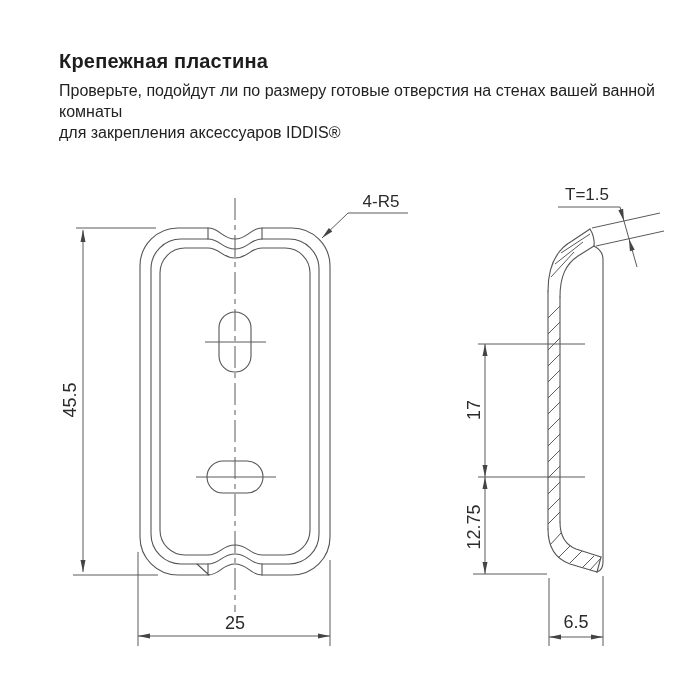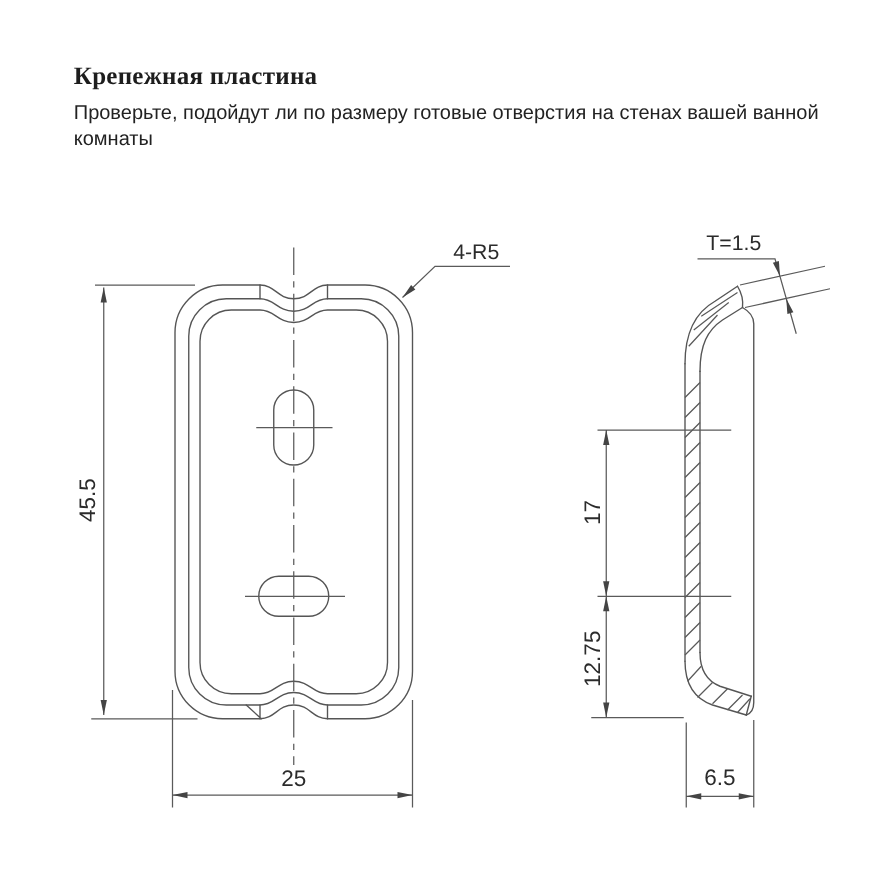--- a/index.html
+++ b/index.html
@@ -1,35 +1,36 @@
 <!DOCTYPE html>
 <html><head>
 <meta charset="utf-8">
 <style>
   html,body{margin:0;padding:0;background:#ffffff;}
   #page{position:relative;width:700px;height:700px;background:#ffffff;overflow:hidden;
         font-family:"Liberation Sans", sans-serif;}
-  .title{position:absolute;left:59px;top:50px;font-size:20px;font-weight:700;color:#1d1d1d;letter-spacing:.2px;font-family:Liberation Serif, serif;}
+  .title{position:absolute;left:59px;top:50px;font-size:20px;font-weight:700;color:#1d1d1d;letter-spacing:.2px;}
   .subtitle{position:absolute;left:59px;top:80px;font-size:16px;line-height:21px;color:#222222;}
   svg{position:absolute;left:0;top:0;}
   .ln{stroke:#555555;fill:none;stroke-width:1.1;stroke-linecap:round;stroke-linejoin:round;}
   .thin{stroke:#5a5a5a;fill:none;stroke-width:1;}
   .cl{stroke:#5a5a5a;fill:none;stroke-width:1;stroke-dasharray:22 5 5 5;}
   .arr{fill:#444444;stroke:none;}
   .dimtxt{font-family:"Liberation Sans", sans-serif;font-size:18px;fill:#2b2b2b;}
   .lbltxt{font-family:"Liberation Sans", sans-serif;font-size:17px;fill:#2b2b2b;}
 </style>
 </head>
 <body>
 
 <div id="page">
 
   <div class="title">Крепежная пластина</div>
   <div class="subtitle">
     <div>Проверьте, подойдут ли по размеру готовые отверстия на стенах вашей ванной комнаты</div>
+    <div>для закрепления аксессуаров IDDIS®</div>
   </div>
 
   <svg width="700" height="700" viewBox="0 0 700 700">
 
     <g>
 
       <path class="ln" d="M262,228 H292 A38,38 0 0 1 330,266 V537 A38,38 0 0 1 292,575 H262
            C250,575 248,564 235,564 C222,564 220,575 208,575
            H178 A38,38 0 0 1 140,537 V266 A38,38 0 0 1 178,228 H208
            C220,228 222,239 235,239 C248,239 250,228 262,228 Z"></path>

